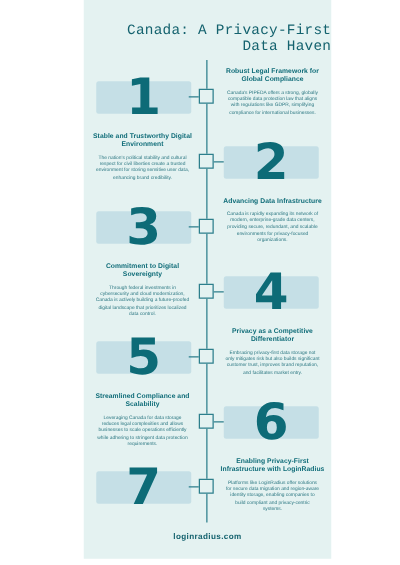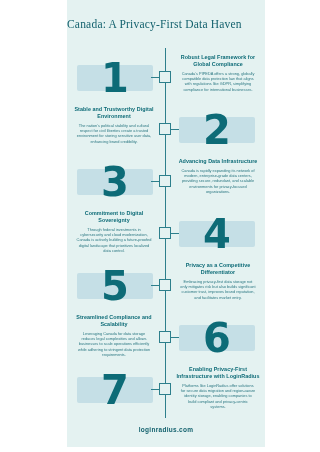--- a/index.html
+++ b/index.html
@@ -10,22 +10,22 @@
     overflow:hidden;
   }
   #poster{
     position:absolute;left:67px;top:0;
     width:198px;height:447px;
     background:#e4f2f1;
     overflow:hidden;
   }
   #title{
     position:absolute;left:0;top:18px;width:198px;
-    text-align:left;
-    font-family:Liberation Serif, serif;
+    text-align:right;
+    font-family:Liberation Mono, monospace;
     font-size:11.5px;
     color:#14626e;
     letter-spacing:.2px;
   }
   
   #spine{
     position:absolute;left:98px;top:48px;
     width:1.4px;height:370px;
     background:#2d7f8c;
   }

